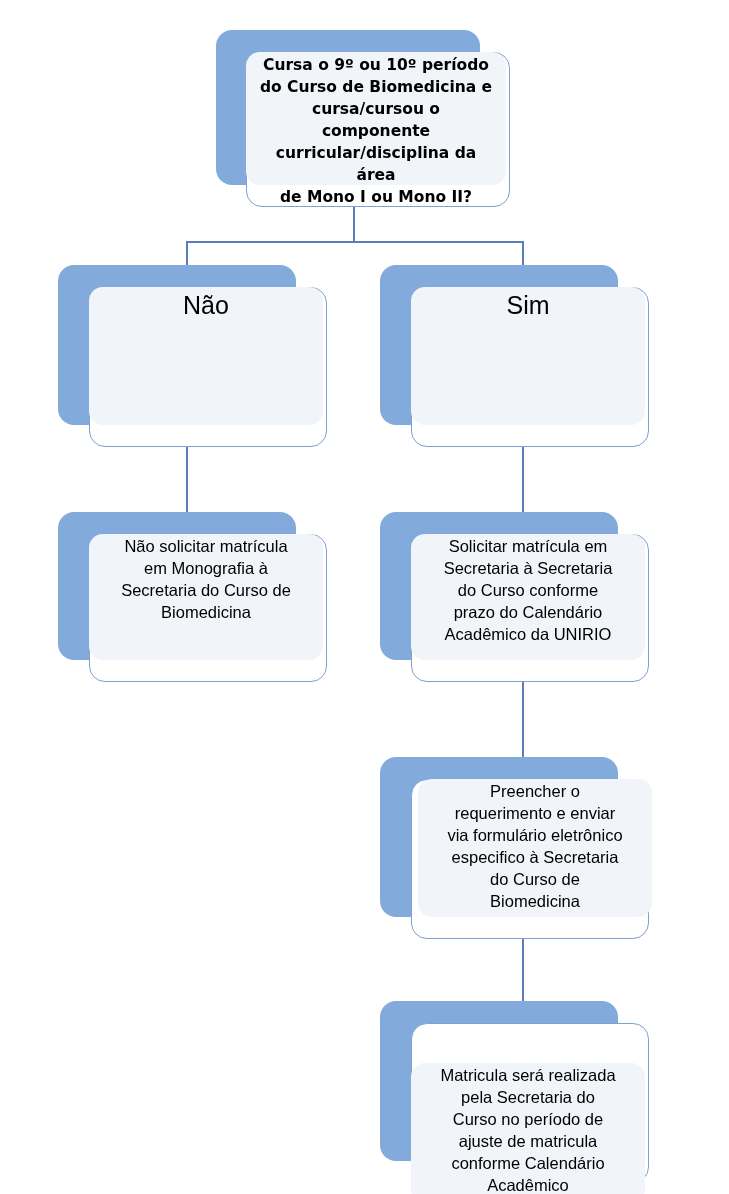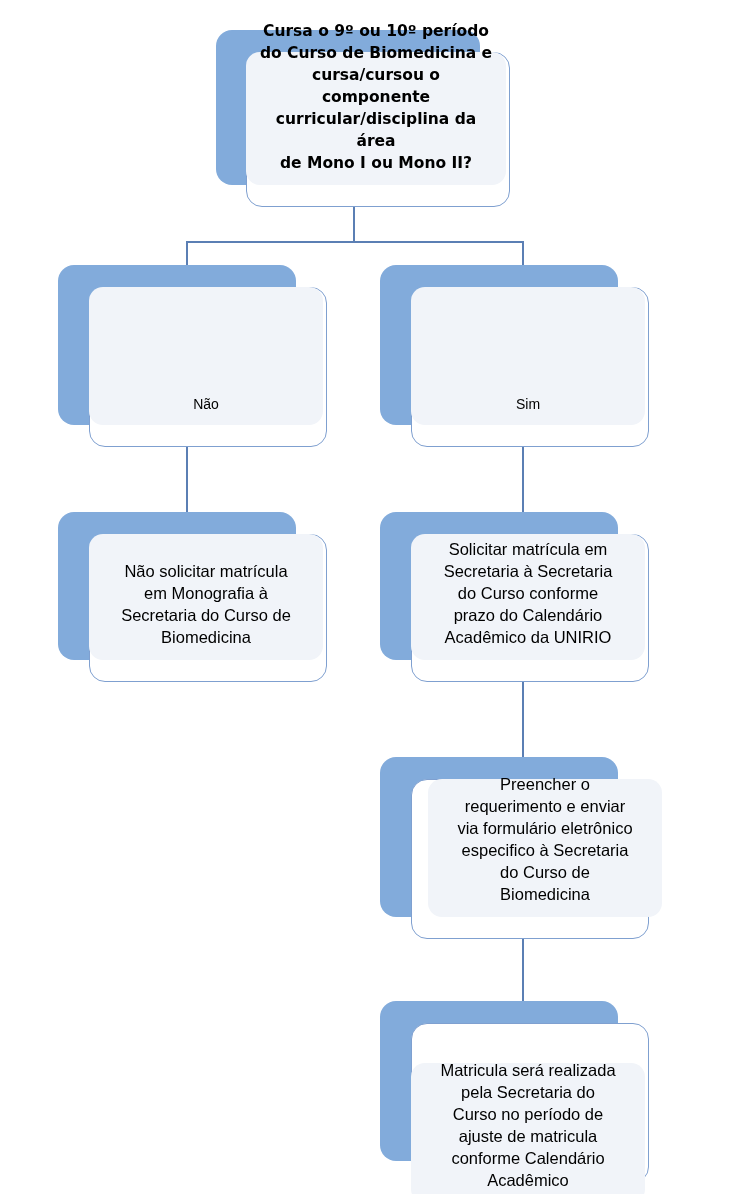--- a/index.html
+++ b/index.html
@@ -58,24 +58,24 @@
   
   .node .panel {
     position: absolute;
     left: 30px;
     top: 22px;
     width: 260px;
     height: 133px;
     background: #f1f4f9;
     border-radius: 14px;
     display: flex;
-    align-items: flex-end;
+    align-items: flex-start;
     justify-content: center;
     box-sizing: border-box;
-    padding: 11px 10px;
+    padding: 2px 10px;
   }
   .node .label {
     text-align: center;
     color: #000000;
     font-size: 16.5px;
     line-height: 1.33;
     white-space: pre-line;
     font-family: "Liberation Sans", sans-serif;
   }
 
@@ -92,34 +92,34 @@
     line-height: 1.42;
     font-weight: 600;
   }
 
   
   #node-nao { left: 58px; top: 265px; }
   #node-sim { left: 380px; top: 265px; }
   #node-nao .slab, #node-sim .slab   { width: 238px; height: 160px; }
   #node-nao .card, #node-sim .card   { width: 238px; height: 160px; left: 31px; top: 22px; }
   #node-nao .panel, #node-sim .panel { width: 234px; height: 138px; left: 31px; top: 22px; }
-  #node-nao .label, #node-sim .label { font-size: 14px; }
+  #node-nao .label, #node-sim .label { font-size: 25px; }
 
   
   #node-nao-out { left: 58px; top: 512px; }
   #node-sim-out { left: 380px; top: 512px; }
   #node-nao-out .slab, #node-sim-out .slab   { width: 238px; height: 148px; }
   #node-nao-out .card, #node-sim-out .card   { width: 238px; height: 148px; left: 31px; top: 22px; }
   #node-nao-out .panel, #node-sim-out .panel { width: 234px; height: 126px; left: 31px; top: 22px; }
 
   
   #node-preencher { left: 380px; top: 757px; }
   #node-preencher .slab  { width: 238px; height: 160px; }
   #node-preencher .card  { width: 238px; height: 160px; left: 31px; top: 22px; }
-  #node-preencher .panel { width: 234px; height: 138px; left: 48px; top: 22px; }
+  #node-preencher .panel { width: 234px; height: 138px; left: 38px; top: 22px; }
 
   
   #node-matricula { left: 380px; top: 1001px; }
   #node-matricula .slab  { width: 238px; height: 160px; }
   #node-matricula .card  { width: 238px; height: 160px; left: 31px; top: 22px; }
   #node-matricula .panel { width: 234px; height: 140px; left: 31px; top: 22px; margin-top: 40px; }
 </style>
 </head>
 <body>
 

